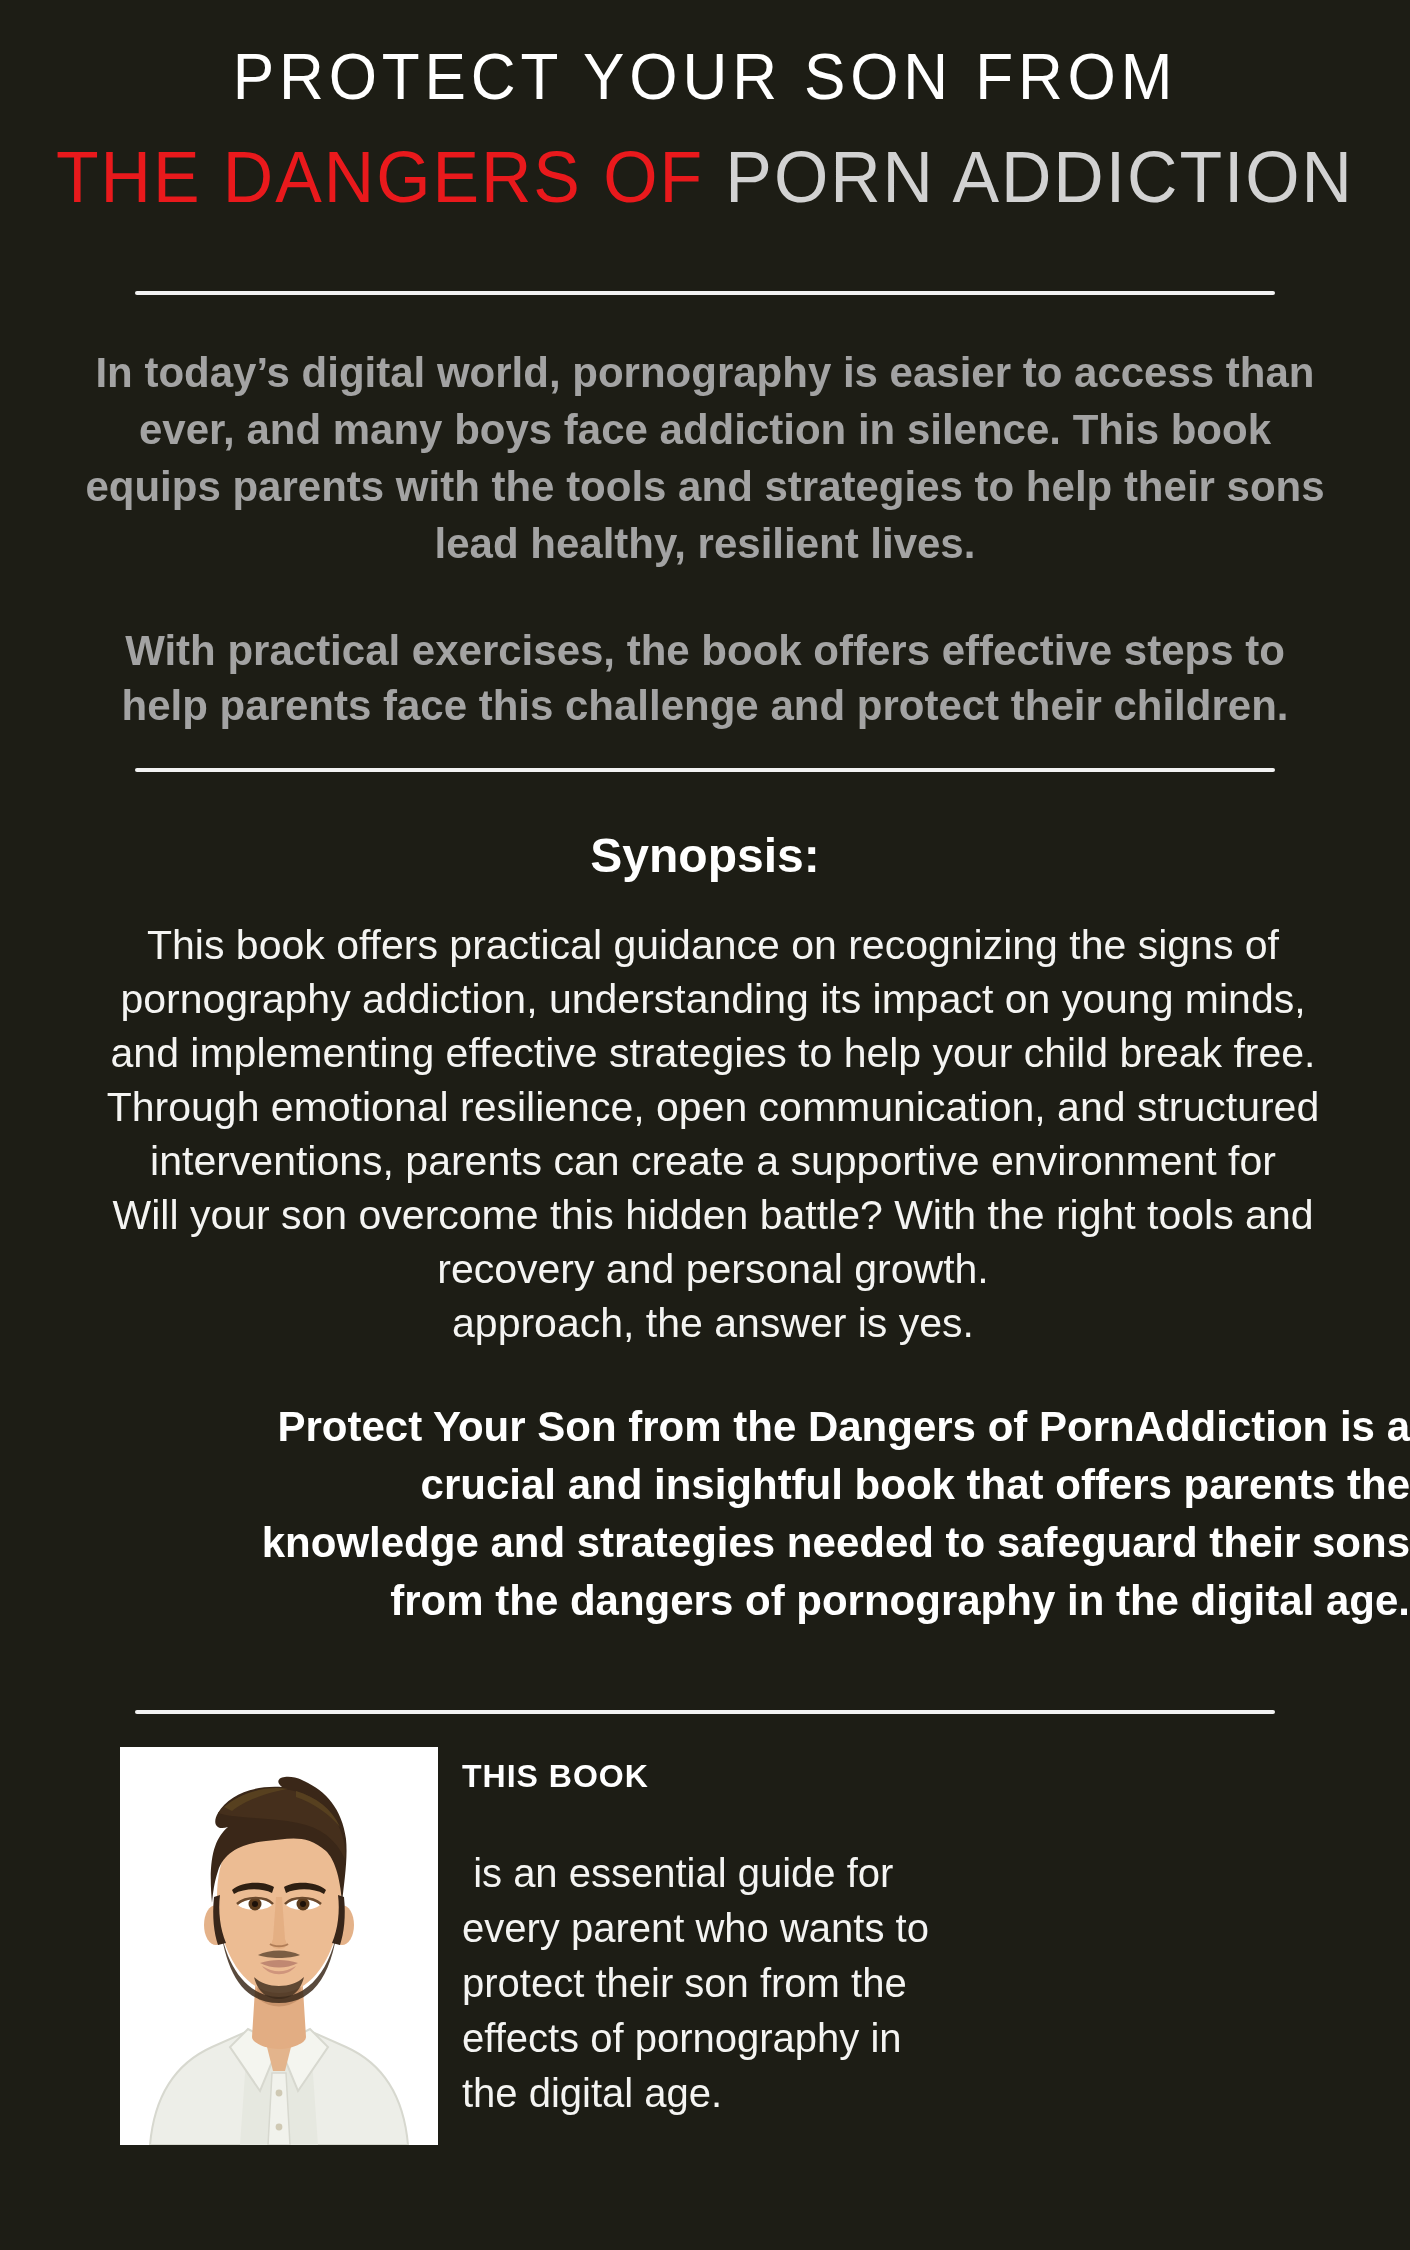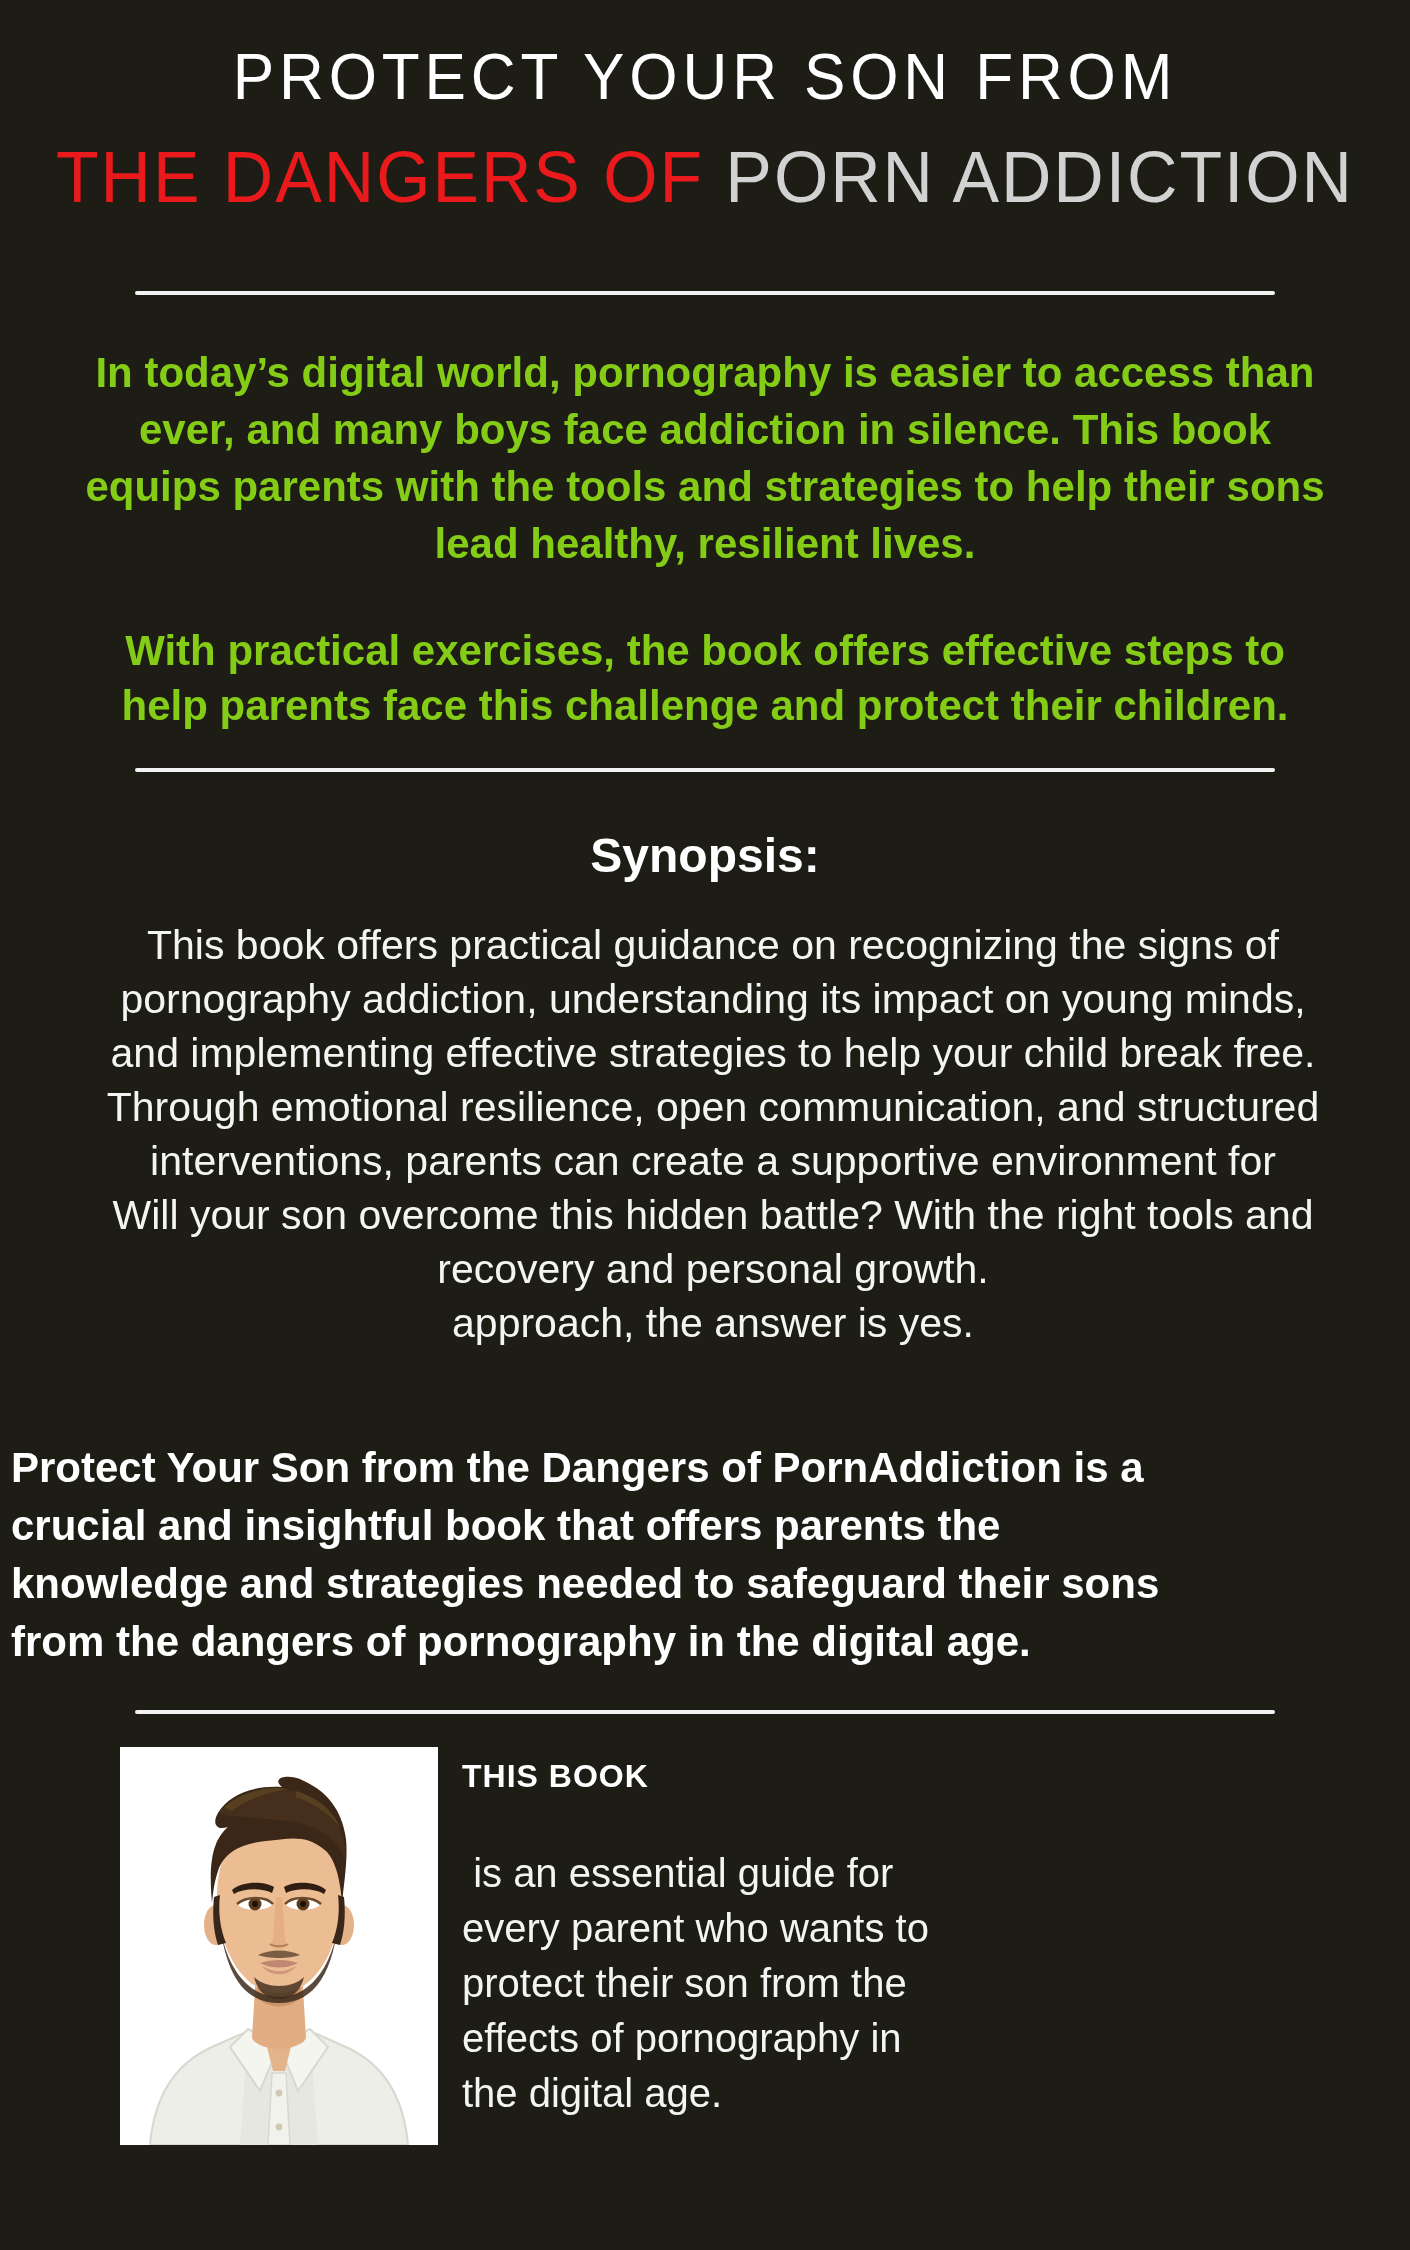--- a/index.html
+++ b/index.html
@@ -54,21 +54,21 @@
   .divider-2 { top: 768px; }
   .divider-3 { top: 1710px; }
   
   .intro-para {
     position: absolute;
     left: 0; right: 0;
     text-align: center;
     font-weight: 700;
     font-size: 42px;
     line-height: 57px;
-    color: #84cc16;
+    color: #a3a3a3;
   }
   .intro-para-1 { top: 344px; }
   .intro-para-2 { top: 623px; line-height: 55px; }
   
   .synopsis-heading {
     position: absolute;
     top: 828px; left: 0; right: 0;
     text-align: center;
     font-weight: 700;
     font-size: 48px;
@@ -79,27 +79,26 @@
     top: 918px; left: 16px; right: 0;
     text-align: center;
     font-weight: 400;
     font-size: 41px;
     line-height: 54px;
     color: #f4f4f2;
   }
   
   .closing-para {
     position: absolute;
-    top: 1398px; left: 11px; right: 0;
-    text-align: left;
+    top: 1398px; left: 0; right: 0;
+    text-align: right;
     font-weight: 700;
     font-size: 42px;
     line-height: 58px;
     color: #ffffff;
-    margin-top: 41px;
   }
   
   .portrait {
     position: absolute;
     left: 120px;
     top: 1747px;
     width: 318px;
     height: 398px;
     background: #ffffff;
   }

